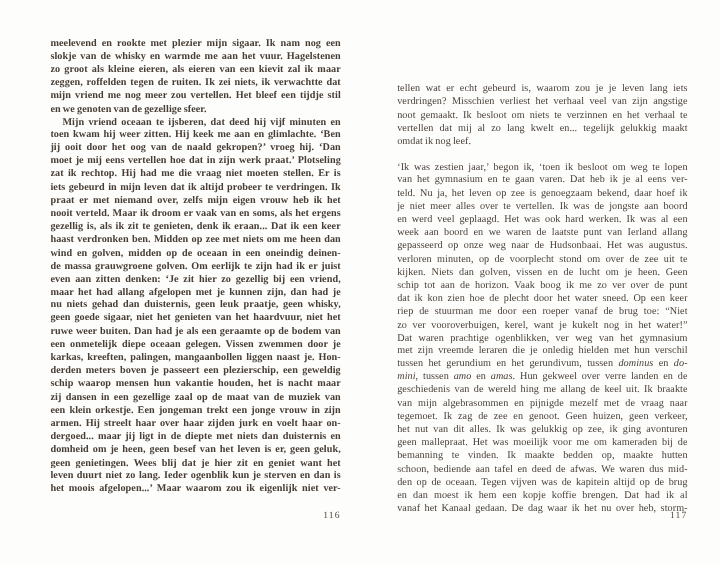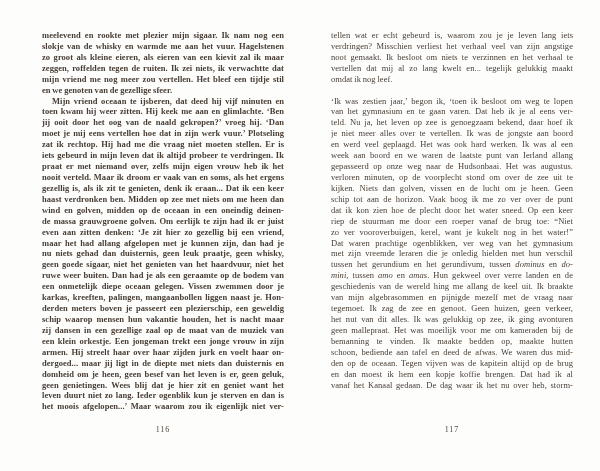--- a/index.html
+++ b/index.html
@@ -16,21 +16,21 @@
     position: relative;
     width: 600px;
     height: 471px;
   }
   .page {
     position: absolute;
     top: 30px;
     width: 242px;
   }
   .page.left  { left: 42px; font-weight: bold; }
-  .page.right { left: 331px; }
+  .page.right { left: 331px; margin-top: 38px; }
   .line {
     height: 10.93px;
     line-height: 10.93px;
     font-size: 8.5px;
     text-align: justify;
     text-align-last: justify;
     word-spacing: -0.4px;
     letter-spacing: 0.05px;
     overflow: hidden;
   }
@@ -38,21 +38,21 @@
     text-align: center;
     text-align-last: left;
   }
   .line.ind { text-indent: 10px; }
   .line.blank { visibility: hidden; }
   .it { font-style: italic; }
   .folio {
     position: absolute;
     top: 425px;
     width: 242px;
-    text-align: center;
+    text-align: right;
     font-size: 8px;
     letter-spacing: 1px;
     color: #51473e;
     font-variant-numeric: oldstyle-nums;
   }
   .folio.left  { left: 42px; }
   .folio.right { left: 331px; }
 </style>
 </head>
 <body>
@@ -62,21 +62,21 @@
   <div class="page left">
       <div class="line">meelevend en rookte met plezier mijn sigaar. Ik nam nog een</div>
       <div class="line">slokje van de whisky en warmde me aan het vuur. Hagelstenen</div>
       <div class="line">zo groot als kleine eieren, als eieren van een kievit zal ik maar</div>
       <div class="line">zeggen, roffelden tegen de ruiten. Ik zei niets, ik verwachtte dat</div>
       <div class="line">mijn vriend me nog meer zou vertellen. Het bleef een tijdje stil</div>
       <div class="line end">en we genoten van de gezellige sfeer.</div>
       <div class="line ind">Mijn vriend oceaan te ijsberen, dat deed hij vijf minuten en</div>
       <div class="line">toen kwam hij weer zitten. Hij keek me aan en glimlachte. ‘Ben</div>
       <div class="line">jij ooit door het oog van de naald gekropen?’ vroeg hij. ‘Dan</div>
-      <div class="line">moet je mij eens vertellen hoe dat in zijn werk vuur.’ Plotseling</div>
+      <div class="line">moet je mij eens vertellen hoe dat in zijn werk praat.’ Plotseling</div>
       <div class="line">zat ik rechtop. Hij had me die vraag niet moeten stellen. Er is</div>
       <div class="line">iets gebeurd in mijn leven dat ik altijd probeer te verdringen. Ik</div>
       <div class="line">praat er met niemand over, zelfs mijn eigen vrouw heb ik het</div>
       <div class="line">nooit verteld. Maar ik droom er vaak van en soms, als het ergens</div>
       <div class="line">gezellig is, als ik zit te genieten, denk ik eraan... Dat ik een keer</div>
       <div class="line">haast verdronken ben. Midden op zee met niets om me heen dan</div>
       <div class="line">wind en golven, midden op de oceaan in een oneindig deinen-</div>
       <div class="line">de massa grauwgroene golven. Om eerlijk te zijn had ik er juist</div>
       <div class="line">even aan zitten denken: ‘Je zit hier zo gezellig bij een vriend,</div>
       <div class="line">maar het had allang afgelopen met je kunnen zijn, dan had je</div>

